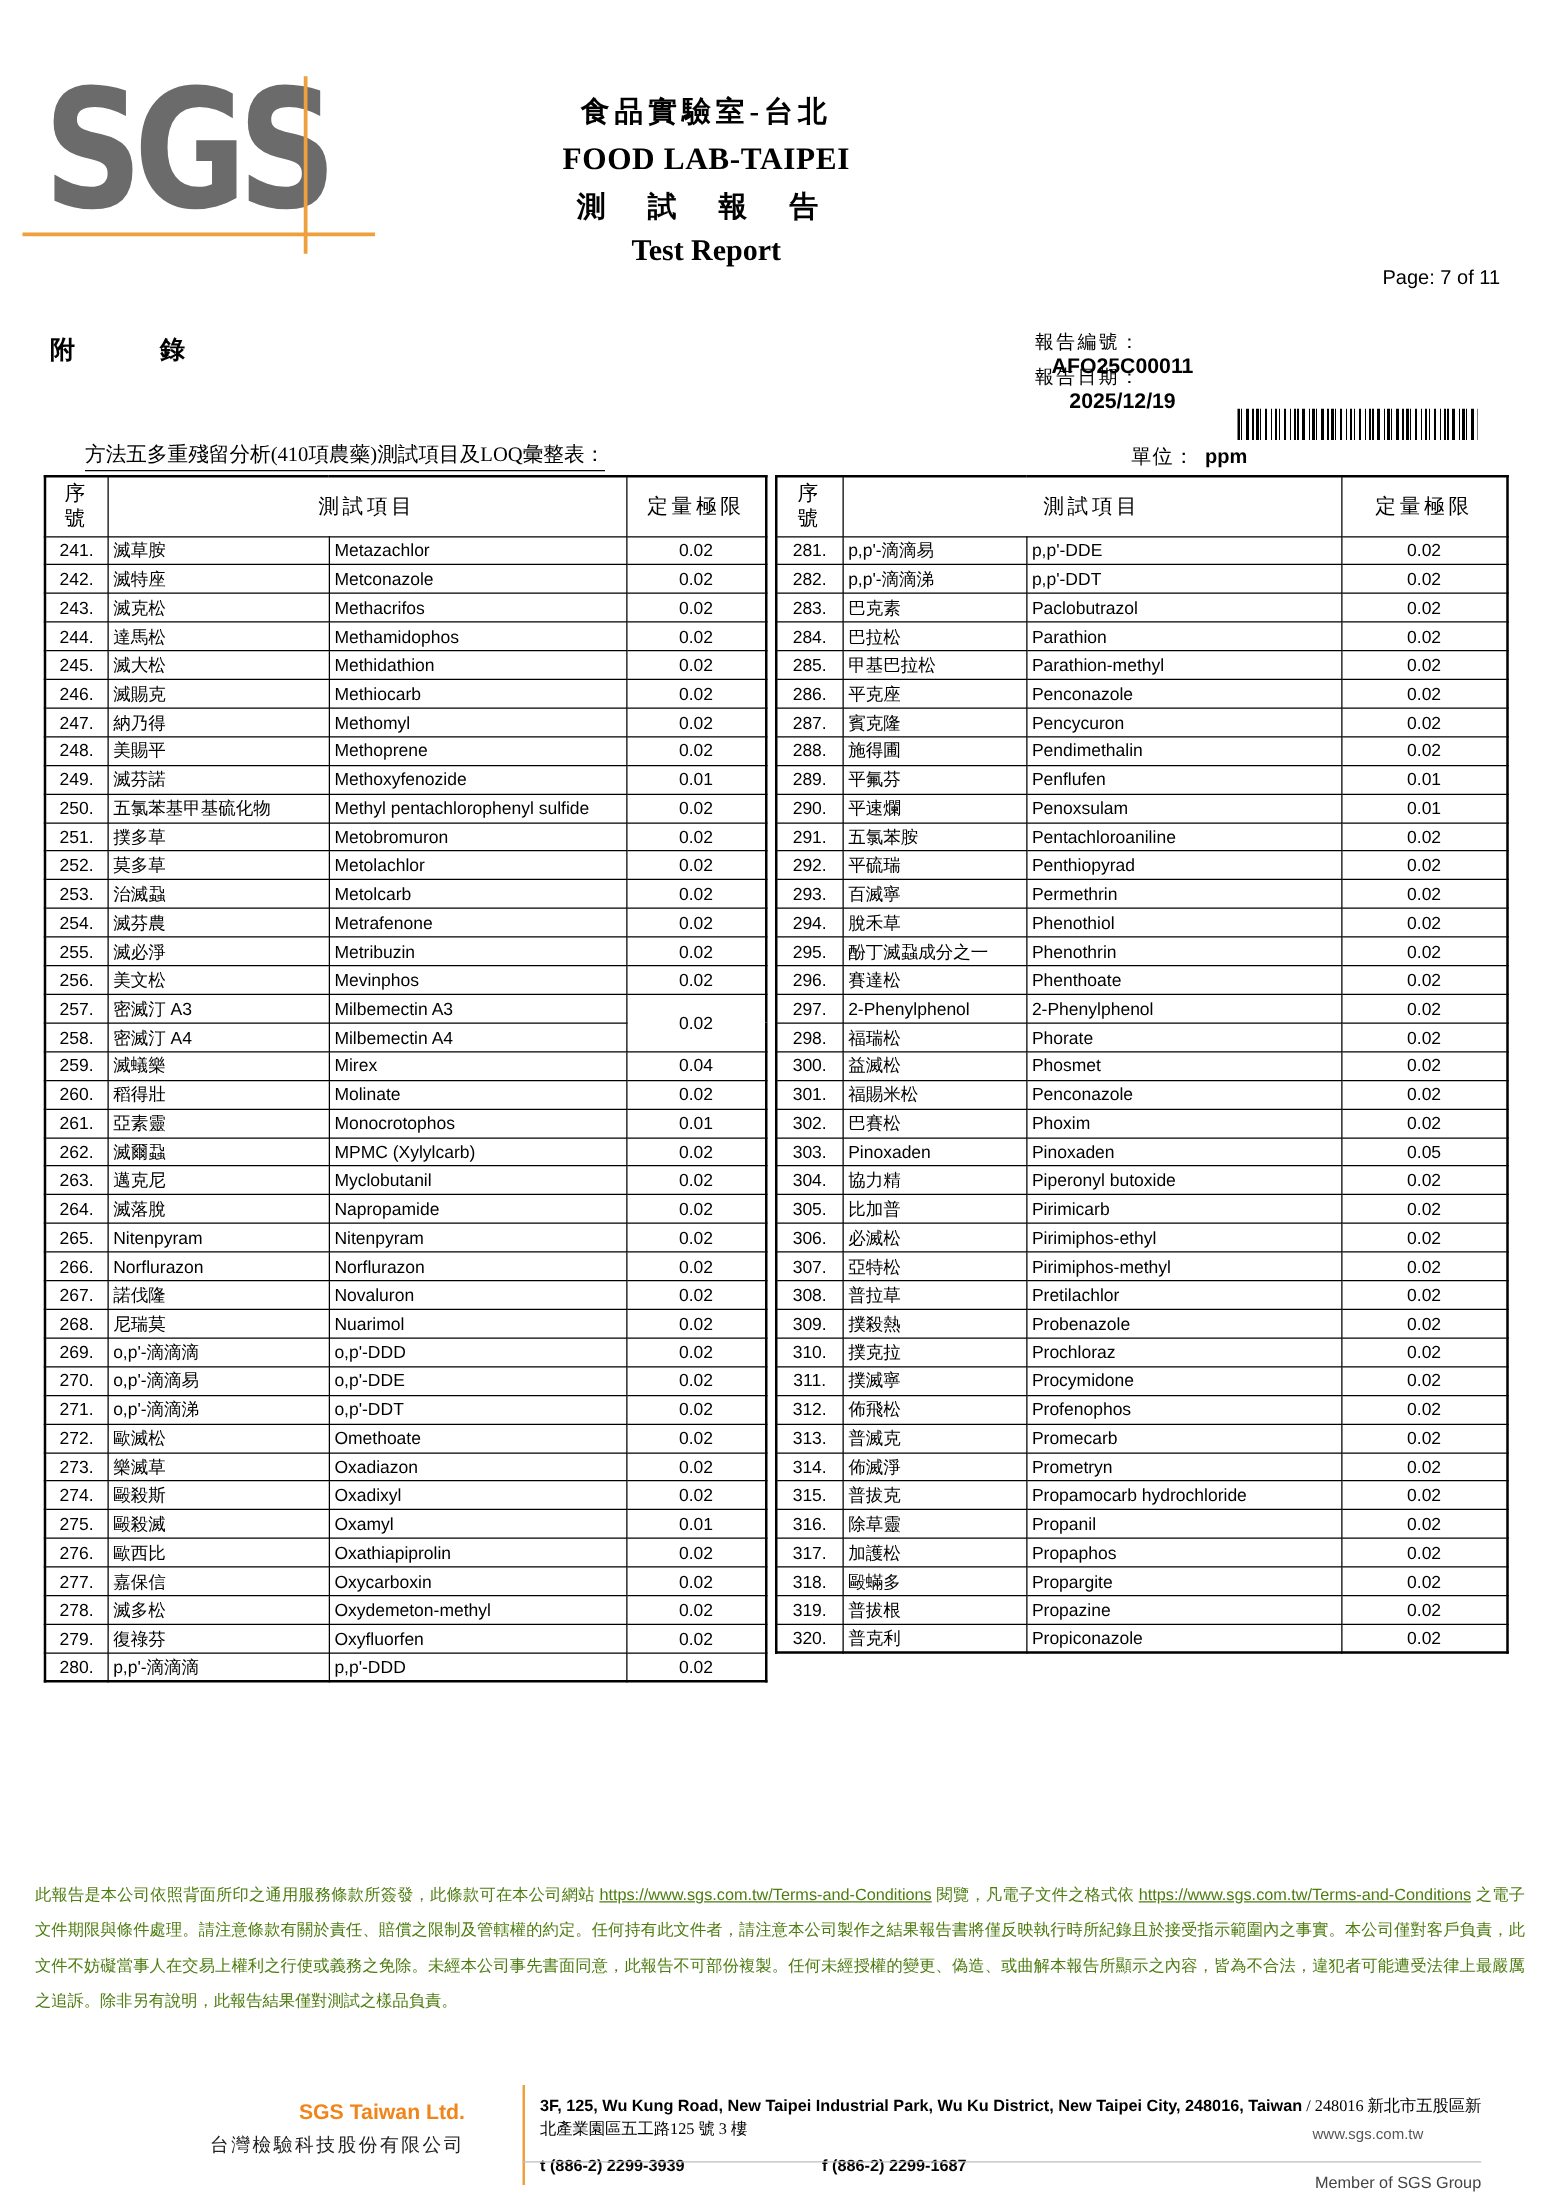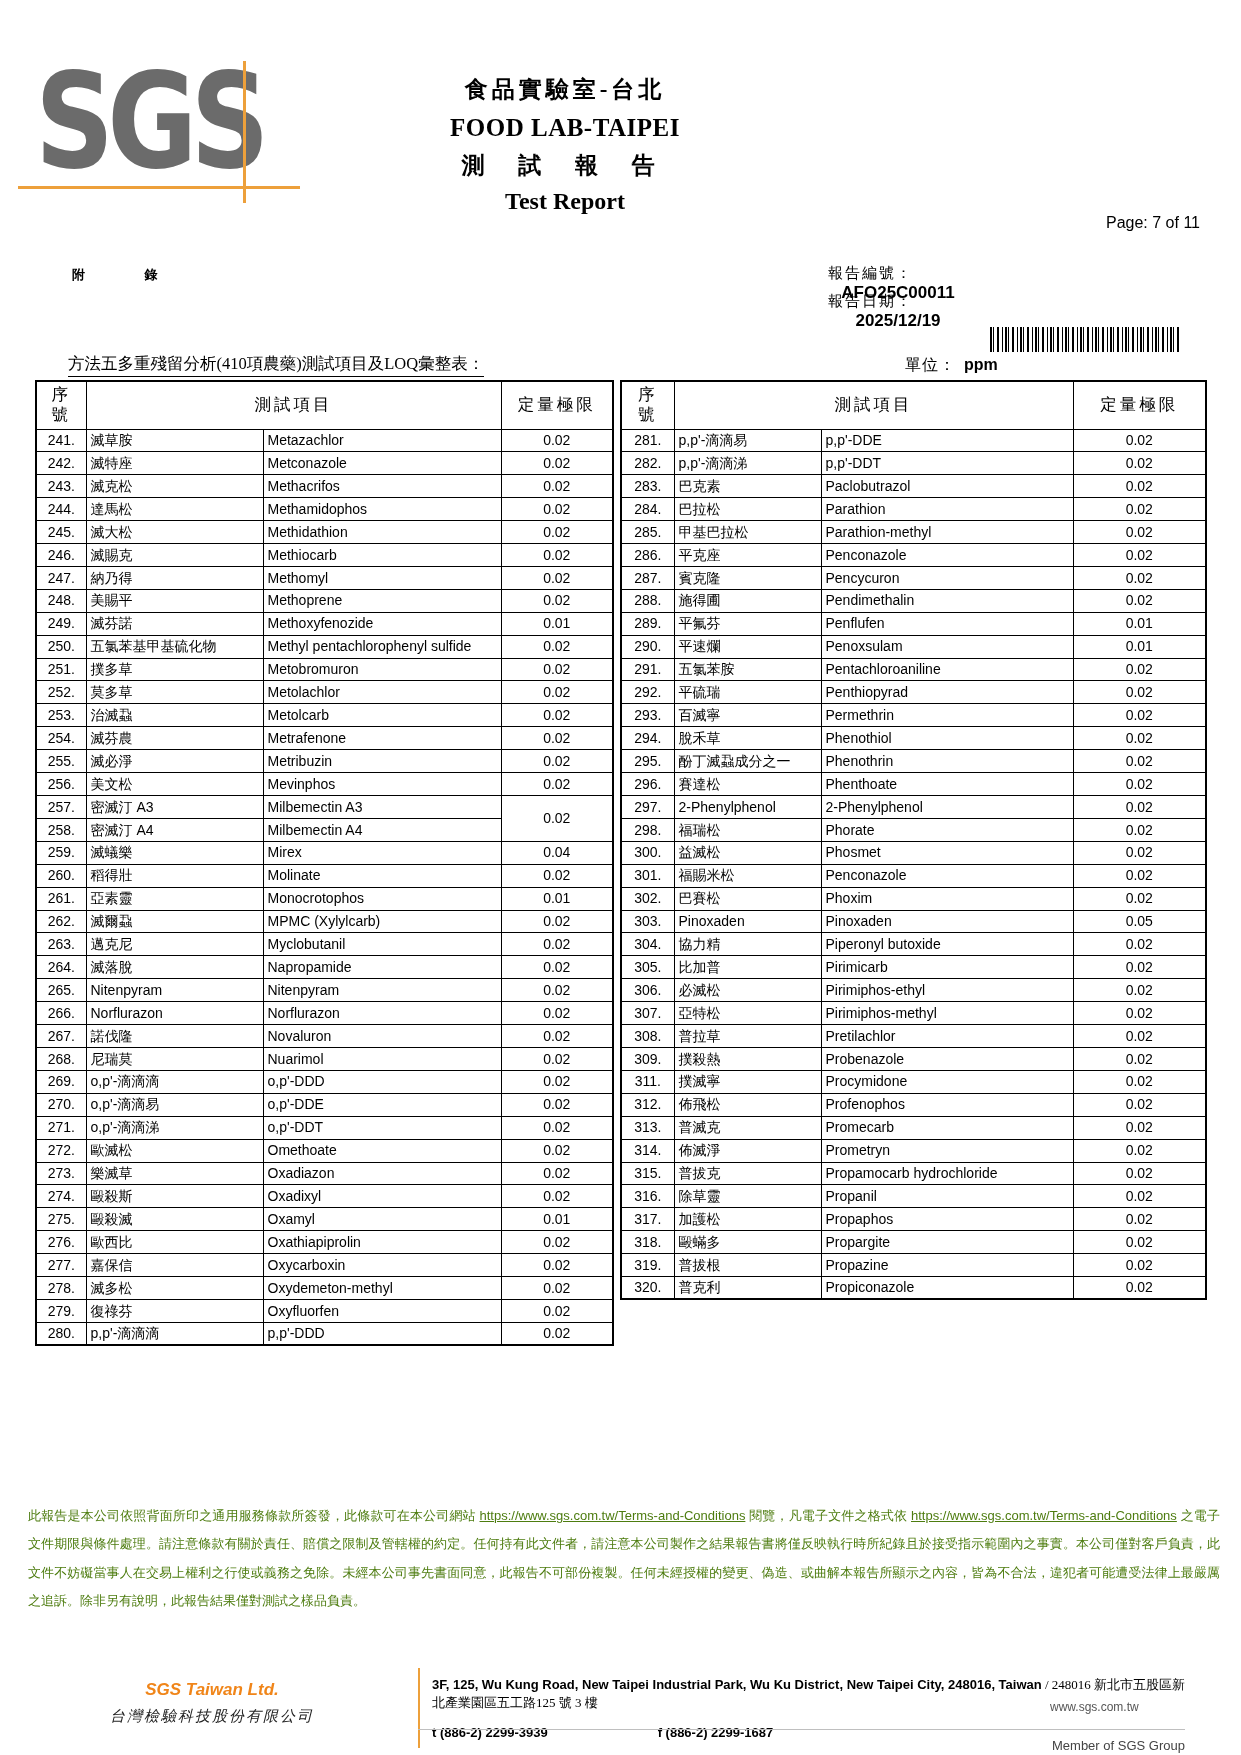--- a/index.html
+++ b/index.html
@@ -20,21 +20,21 @@
 
   
   .titles{position:absolute;left:330px;top:74px;width:470px;text-align:center;}
   .t-zh{font-family:"Liberation Serif",serif;font-size:23px;font-weight:600;letter-spacing:4px;}
   .t-en{font-family:"Liberation Serif",serif;font-size:25px;font-weight:bold;margin-top:9px;letter-spacing:.5px;}
   .t-rzh{font-family:"Liberation Serif",serif;font-size:23px;font-weight:600;letter-spacing:14px;margin-top:8px;}
   .t-ren{font-family:"Liberation Serif",serif;font-size:24px;font-weight:bold;margin-top:7px;}
   .page-label{position:absolute;top:214px;right:41px;font-size:16px;}
 
   
-  .appendix{position:absolute;left:72px;top:266px;font-family:Liberation Sans, sans-serif;font-size:13px;font-weight:600;letter-spacing:28px;}
+  .appendix{position:absolute;left:40px;top:266px;font-family:Liberation Mono, monospace;font-size:20px;font-weight:600;letter-spacing:28px;}
   .meta{position:absolute;left:828px;top:264px;font-size:15px;}
   .meta-row{display:flex;height:28px;align-items:center;flex-direction:column;}
   .meta-label{width:140px;font-family:"Liberation Serif",serif;letter-spacing:2px;}
   .meta-value{font-weight:bold;font-size:17px;}
   .barcode{position:absolute;left:990px;top:327px;width:192px;height:25px;
     background:repeating-linear-gradient(90deg,#000 0 2px,#fff 2px 3px,#000 3px 4px,#fff 4px 7px,#000 7px 9px,#fff 9px 12px,#000 12px 13px,#fff 13px 15px);}
 
   
   .caption{position:absolute;left:68px;top:353px;font-family:"Liberation Serif",serif;font-size:16.5px;
     border-bottom:1.5px solid #000;padding-bottom:1px;}
@@ -59,21 +59,21 @@
   #left-table col.en{width:238px;} #left-table col.loq{width:112px;}
   #right-table col.no{width:53px;}  #right-table col.zh{width:147px;}
   #right-table col.en{width:252px;} #right-table col.loq{width:133px;}
 
   
   .legal{position:absolute;left:28px;top:1502px;width:1192px;font-size:13px;line-height:28.4px;
     text-align:justify;color:#4d7c0f;}
   .legal .lnk{text-decoration:underline;}
 
   
-  .co-name{position:absolute;left:42px;top:1680px;width:340px;text-align:center;font-style:italic;}
+  .co-name{position:absolute;left:32px;top:1680px;width:340px;text-align:right;}
   .co-name .en{color:var(--brand);font-weight:bold;font-size:17px;}
   .co-name .zh{font-family:"Liberation Serif",serif;font-size:15px;margin-top:7px;color:#222;letter-spacing:2px;}
   .co-vline{position:absolute;left:418px;top:1668px;width:2px;height:80px;background:var(--accent);}
   .co-addr{position:absolute;left:432px;top:1676px;width:760px;font-size:13px;}
   .co-addr .l1 b{font-weight:bold;}
   .co-addr .l1 .zh{font-weight:normal;font-family:"Liberation Serif",serif;}
   .co-addr .l2{margin-top:13px;font-weight:bold;}
   .co-addr .l2 .fax{margin-left:110px;}
   .co-grayline{position:absolute;left:418px;top:1729px;width:767px;height:1px;background:#bfbfbf;}
   .co-web{position:absolute;left:1050px;top:1700px;font-size:12px;color:#555;}
@@ -554,20 +554,26 @@
           <td class="c-en">Pretilachlor</td>
           <td class="c-loq">0.02</td>
         </tr>
         <tr>
           <td class="c-no">309.</td>
           <td class="c-zh">撲殺熱</td>
           <td class="c-en">Probenazole</td>
           <td class="c-loq">0.02</td>
         </tr>
         <tr>
+          <td class="c-no">310.</td>
+          <td class="c-zh">撲克拉</td>
+          <td class="c-en">Prochloraz</td>
+          <td class="c-loq">0.02</td>
+        </tr>
+        <tr>
           <td class="c-no">311.</td>
           <td class="c-zh">撲滅寧</td>
           <td class="c-en">Procymidone</td>
           <td class="c-loq">0.02</td>
         </tr>
         <tr>
           <td class="c-no">312.</td>
           <td class="c-zh">佈飛松</td>
           <td class="c-en">Profenophos</td>
           <td class="c-loq">0.02</td>

